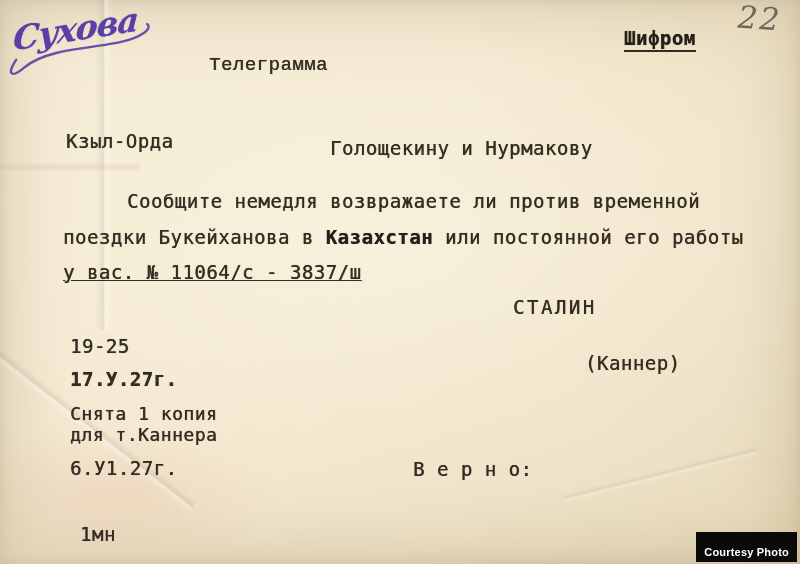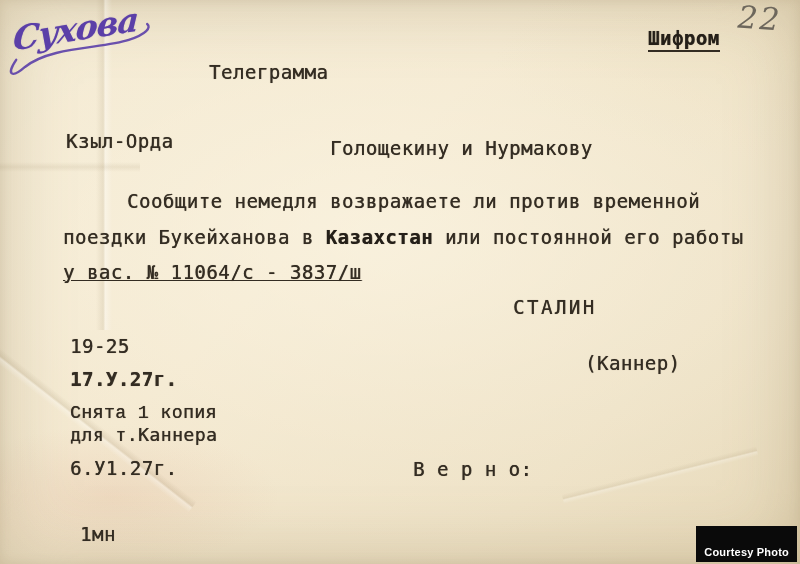--- a/index.html
+++ b/index.html
@@ -29,21 +29,21 @@
 
   .typed{
     position:absolute;
     color:#332c22;
     font-size:19px;
     white-space:pre;
     text-shadow:0.4px 0 0 rgba(51,44,34,0.75), 0 0 1px rgba(60,48,34,0.35);
     letter-spacing:0.5px;
   }
   .bold{font-weight:bold;color:#241f18;}
-  .underlined{border-bottom:2px solid #332c22;padding-bottom:1px;margin-left:24px;}
+  .underlined{border-bottom:2px solid #332c22;padding-bottom:1px;}
 
   .handwritten{
     position:absolute;
     font-family:"DejaVu Serif","Liberation Serif",serif;
     font-style:italic;
   }
   .corner-num{
     left:738px;top:0px;font-size:31px;color:#6d675c;
     transform:rotate(4deg);letter-spacing:2px;
   }
@@ -57,57 +57,57 @@
     letter-spacing:-1px;
     text-shadow:0 0 1px rgba(91,63,168,0.5);
   }
   .sig-flourish{position:absolute;left:0;top:0;}
 
   .badge{
     position:absolute;right:3px;bottom:2px;
     background:#0a0a0a;color:#ffffff;
     font-family:"Liberation Sans","DejaVu Sans",sans-serif;
     font-weight:bold;font-size:11px;
-    padding:20px 8px 4px 8px;letter-spacing:0.2px;
+    padding:14px 8px 4px 8px;letter-spacing:0.2px;
   }
 </style>
 </head>
 <body>
 
 <div class="paper"></div>
 <div class="crease v1"></div>
 <div class="crease d1"></div>
 <div class="crease d2"></div>
 <div class="crease h1"></div>
 
 <div class="handwritten corner-num">22</div>
 
 <div class="typed bold underlined" style="left:624px;top:27px;">Шифром</div>
 
-<div class="typed" style="left:209px;top:61px;">Телеграмма</div>
+<div class="typed" style="left:209px;top:54px;font-family:Liberation Mono, monospace;">Телеграмма</div>
 
 <div class="typed" style="left:330px;top:101px;margin-top:36px;">Голощекину и Нурмакову</div>
 
 <div class="typed" style="left:66px;top:122px;margin-top:8px;">Кзыл-Орда</div>
 
 <div class="typed" style="left:127px;top:190px;text-align:right;">Сообщите немедля возвражаете ли против временной</div>
 
 <div class="typed" style="left:63px;top:226px;"><span>поездки Букейханова в </span><span class="bold">Казахстан</span><span> или постоянной его работы</span></div>
 
 <div class="typed" style="left:63px;top:261px;text-decoration:underline;">у вас. № 11064/с - 3837/ш</div>
 
 <div class="typed" style="left:513px;top:296px;letter-spacing:2.5px;">СТАЛИН</div>
 
 <div class="typed" style="left:70px;top:335px;">19-25</div>
 
 <div class="typed" style="left:70px;top:368px;font-weight:bold;">17.У.27г.</div>
 
 <div class="typed" style="left:585px;top:352px;">(Каннер)</div>
 
-<div class="typed" style="left:70px;top:403px;font-size:18px;font-family:Liberation Mono, monospace;">Снята 1 копия</div>
+<div class="typed" style="left:70px;top:403px;font-size:18px;">Снята 1 копия</div>
 <div class="typed" style="left:70px;top:424px;font-size:18px;">для т.Каннера</div>
 
 <div class="typed" style="left:70px;top:457px;">6.У1.27г.</div>
 
 <div class="typed" style="left:413px;top:458px;">В е р н о:</div>
 
 <div class="sig-wrap">
   <svg class="sig-flourish" width="180" height="70" viewBox="0 0 180 70">
     <path d="M14 52 C 2 66, 8 70, 22 60 C 50 42, 100 50, 128 44 C 146 40, 152 34, 148 30" fill="none" stroke="#5b3fa8" stroke-width="2.4" stroke-linecap="round" opacity="0.9"></path>
   </svg>

